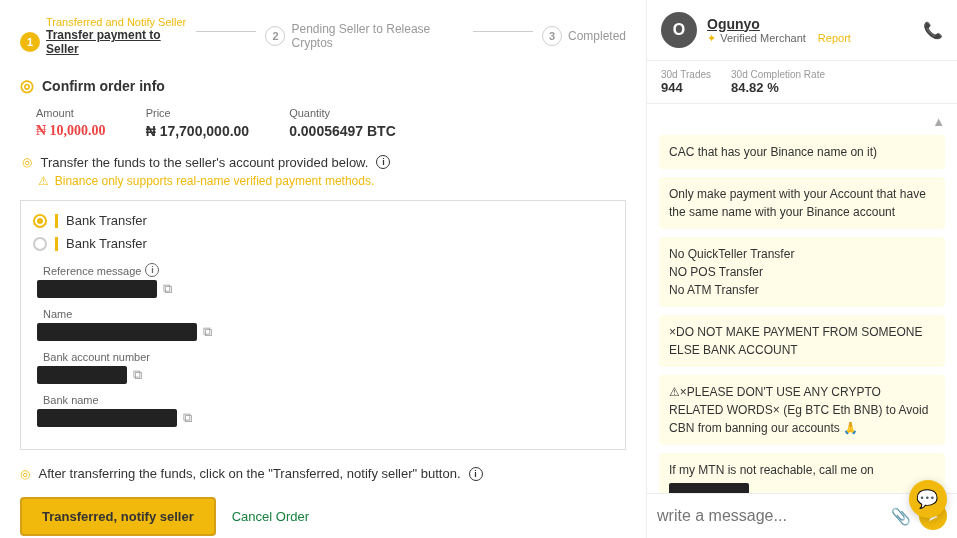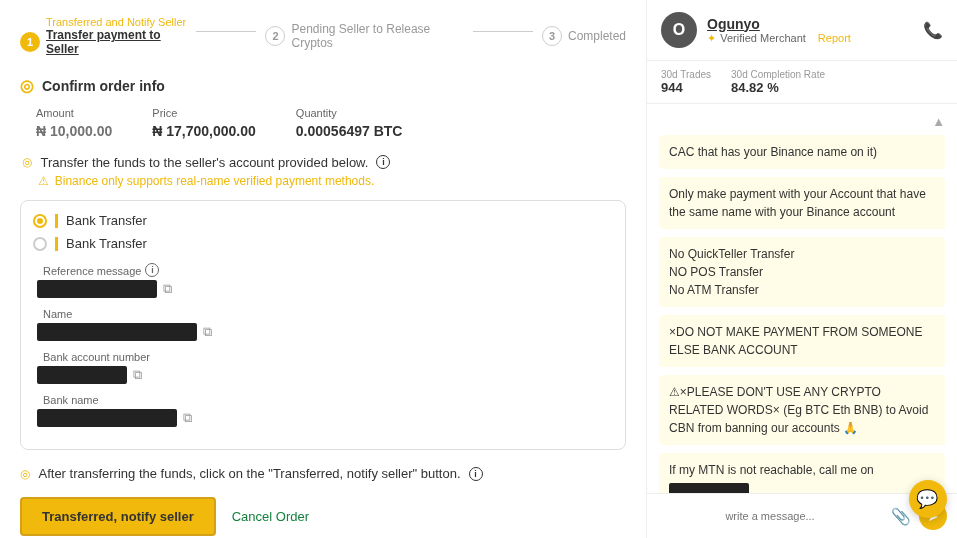--- a/index.html
+++ b/index.html
@@ -24,30 +24,30 @@
     .step-subtitle { font-size: 11px; color: #f0b90b; margin-left: 26px; }
 
     
     .section-title { display: flex; align-items: center; gap: 8px; font-size: 14px; font-weight: 600; margin-bottom: 12px; color: #333; }
     .dot-icon { color: #f0b90b; font-size: 16px; }
 
     
     .order-info { display: flex; gap: 40px; margin-bottom: 16px; padding-left: 16px; }
     .order-field label { font-size: 11px; color: #666; display: block; margin-bottom: 4px; }
     .order-field .value { font-size: 14px; font-weight: 600; }
-    .order-field .value.green { color: #737373; }
+    .order-field .value.green { color: #ef4444; font-family: Liberation Serif, serif; }
 
     
     .transfer-section { margin-bottom: 12px; }
     .transfer-note { display: flex; align-items: flex-start; gap: 8px; font-size: 13px; color: #333; margin-bottom: 4px; padding-left: 2px; }
     .binance-warning { display: flex; align-items: center; gap: 6px; font-size: 12px; color: #f0b90b; margin-bottom: 12px; padding-left: 18px; }
     .info-icon { width: 14px; height: 14px; border-radius: 50%; border: 1.5px solid currentColor; display: inline-flex; align-items: center; justify-content: center; font-size: 9px; font-weight: bold; flex-shrink: 0; }
 
     
-    .payment-box { border: 1px solid #ddd; border-radius: 8px; padding: 12px; margin-bottom: 16px; }
+    .payment-box { border: 1px solid #ddd; border-radius: 0; padding: 12px; margin-bottom: 16px; }
     .payment-options { margin-bottom: 12px; }
     .payment-option { display: flex; align-items: center; gap: 8px; margin-bottom: 8px; font-size: 13px; }
     .radio-selected { width: 14px; height: 14px; border-radius: 50%; border: 2px solid #f0b90b; display: flex; align-items: center; justify-content: center; flex-shrink: 0; }
     .radio-selected::after { content: ''; width: 6px; height: 6px; border-radius: 50%; background: #f0b90b; }
     .radio-empty { width: 14px; height: 14px; border-radius: 50%; border: 2px solid #ccc; flex-shrink: 0; }
     .bank-bar { width: 3px; height: 14px; background: #f0b90b; }
 
     .payment-fields { padding-left: 4px; }
     .field-row { margin-bottom: 10px; }
     .field-label { font-size: 11px; color: #666; margin-bottom: 3px; display: flex; align-items: flex-end; gap: 4px; padding-left: 6px; }
@@ -77,21 +77,21 @@
     .phone-icon { color: #666; font-size: 16px; cursor: pointer; }
 
     .chat-stats { display: flex; gap: 20px; padding: 8px 14px; border-bottom: 1px solid #eee; }
     .stat-item label { font-size: 10px; color: #999; display: block; }
     .stat-item .stat-value { font-size: 13px; font-weight: 600; color: #333; }
 
     .chat-messages { flex: 1; overflow-y: auto; padding: 10px 12px; background: #fff; }
     .message-bubble { background: #fffde7; border-radius: 4px; padding: 8px 10px; margin-bottom: 8px; font-size: 12px; line-height: 1.5; color: #333; }
 
     .chat-input-area { border-top: 1px solid #eee; padding: 8px 10px; display: flex; align-items: center; gap: 8px; }
-    .chat-input { flex: 1; border: none; outline: none; font-size: 11px; color: #c2410c; background: transparent; text-align: center; }
+    .chat-input { flex: 1; border: none; outline: none; font-size: 16px; color: #c2410c; background: transparent; }
     .attach-icon { color: #999; font-size: 16px; cursor: pointer; }
     .send-icon { width: 28px; height: 28px; border-radius: 50%; background: #f0b90b; display: flex; align-items: center; justify-content: center; cursor: pointer; font-size: 13px; color: #fff; }
 
     
     .float-btn { position: fixed; bottom: 20px; right: 10px; width: 38px; height: 38px; border-radius: 50%; background: #f0b90b; display: flex; align-items: center; justify-content: center; cursor: pointer; font-size: 18px; color: #fff; box-shadow: 0 2px 8px rgba(0,0,0,0.2); }
   </style>
 </head>
 <body>
 
 <div class="main-layout">

